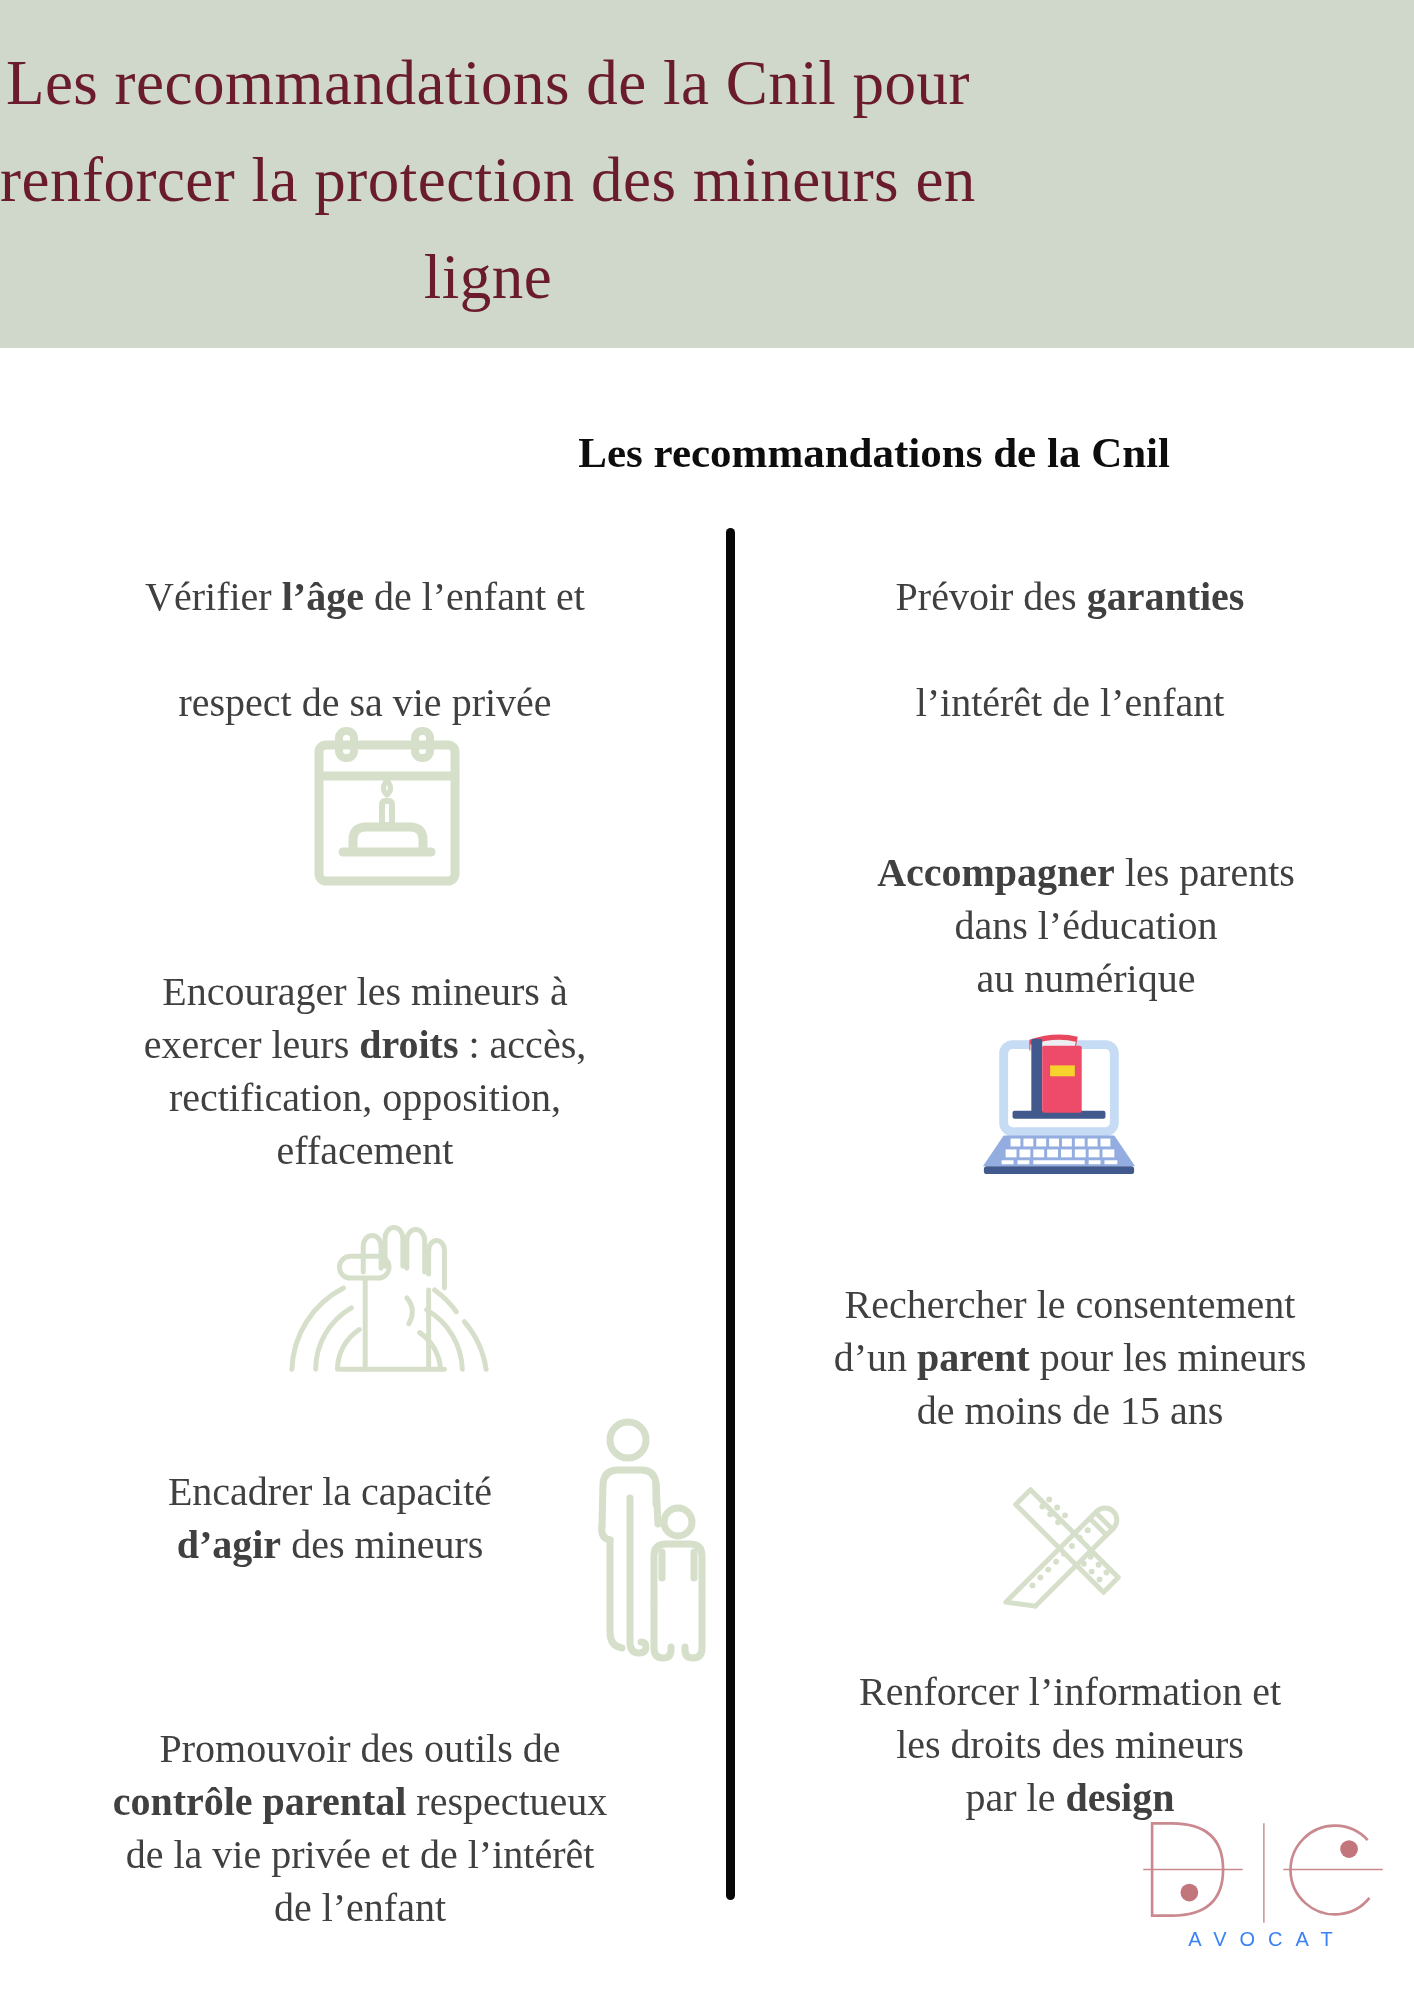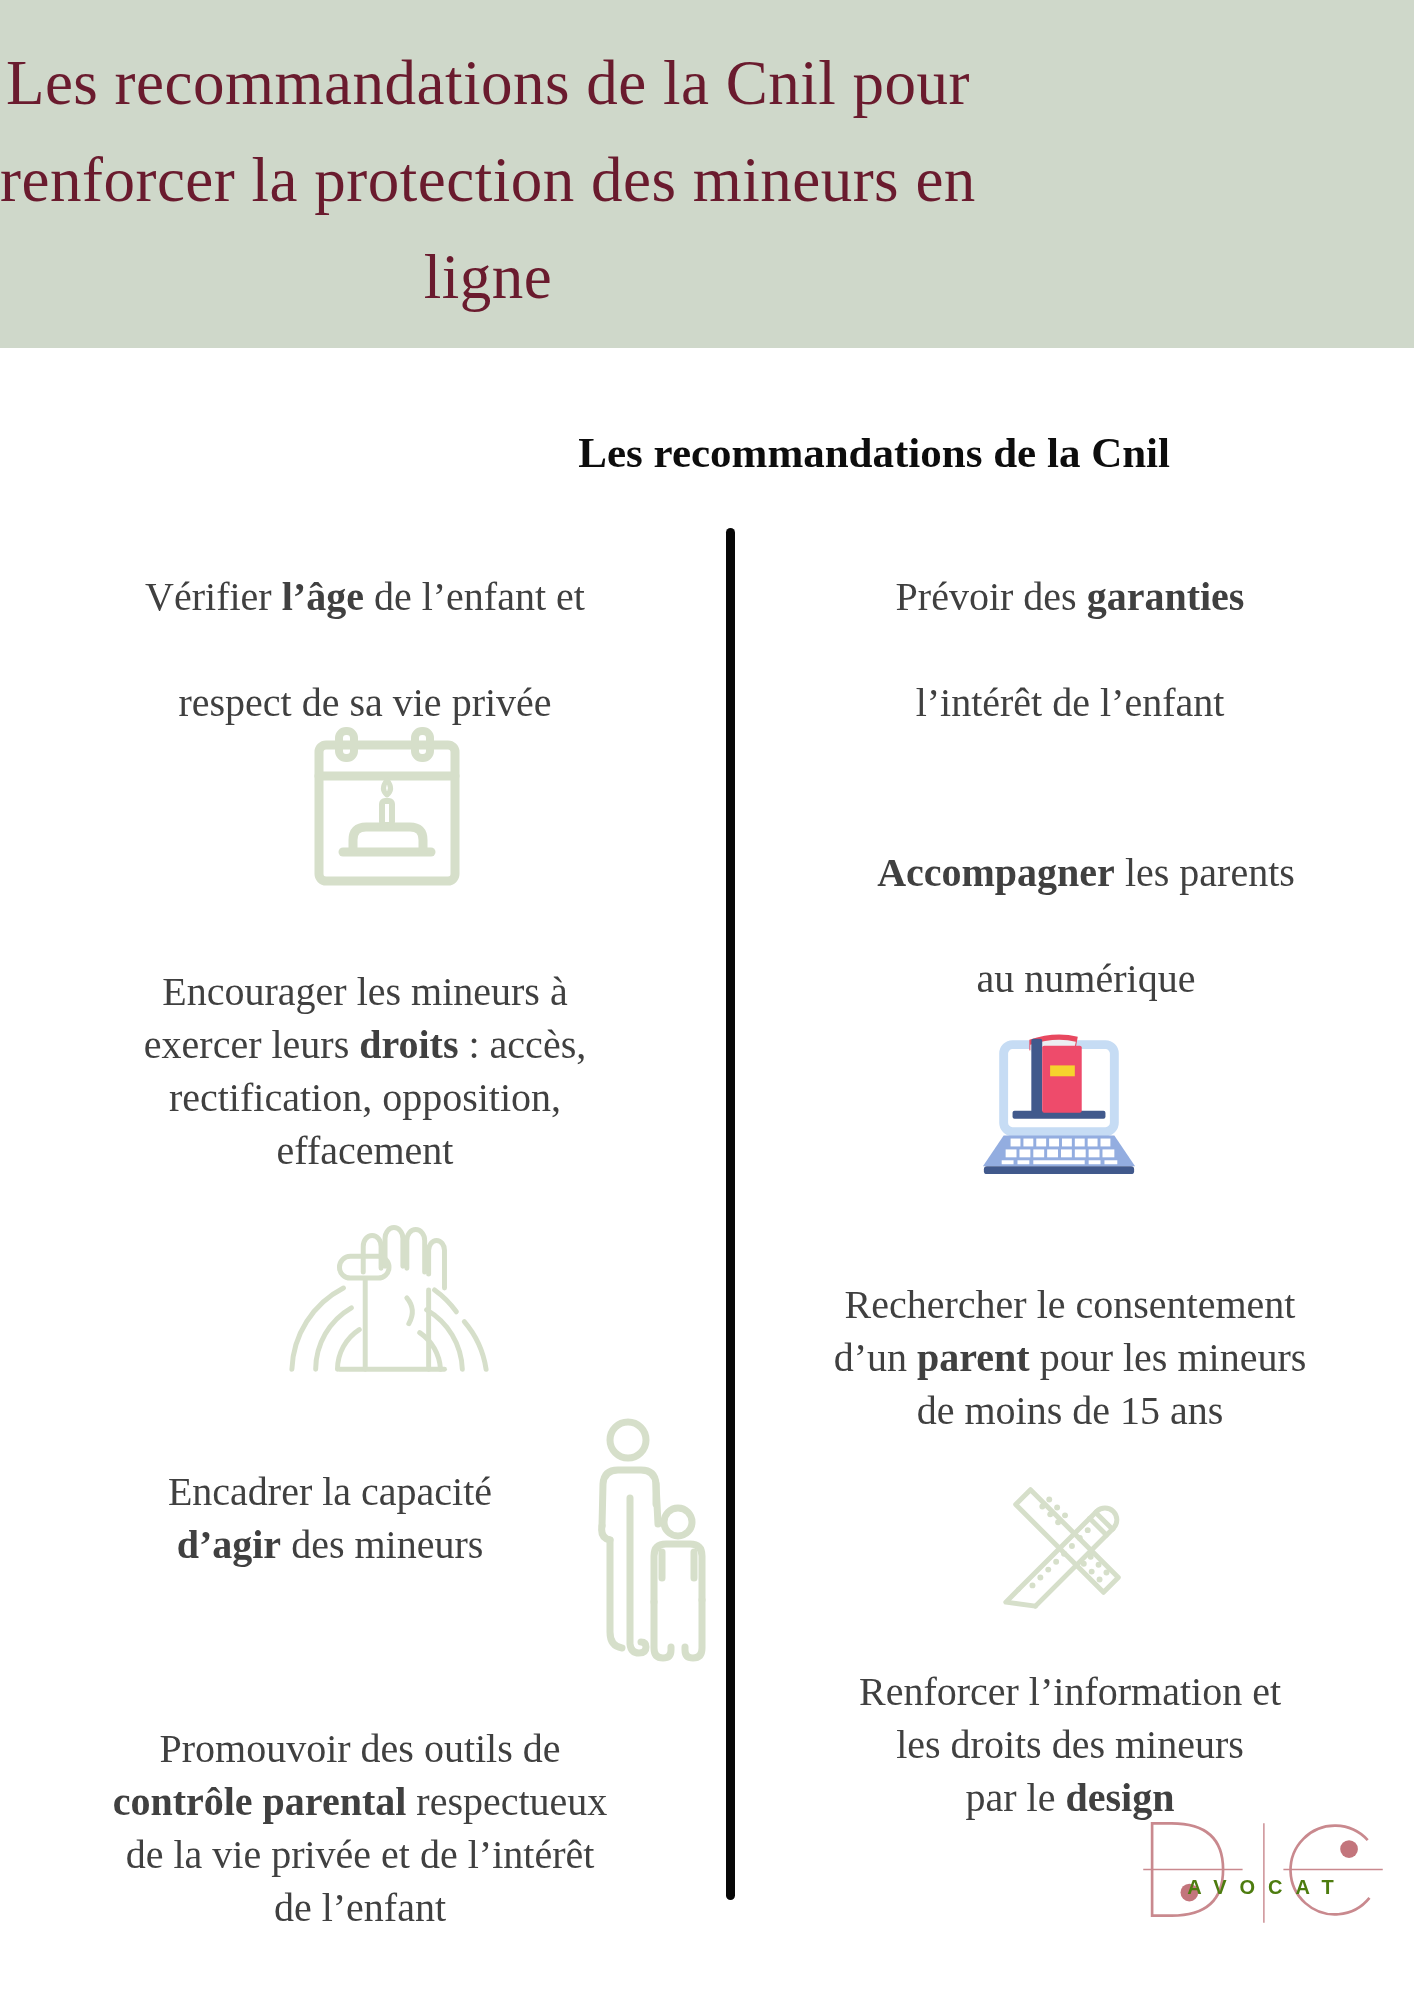--- a/index.html
+++ b/index.html
@@ -40,23 +40,23 @@
   
   .icon{position:absolute;}
   #icon-calendar{left:312px;top:726px;width:150px;height:162px;}
   #icon-fist{left:280px;top:1202px;width:218px;height:172px;}
   #icon-parent-child{left:590px;top:1418px;width:118px;height:248px;}
   #icon-laptop{left:975px;top:1018px;width:168px;height:164px;}
   #icon-pencil-ruler{left:993px;top:1466px;width:148px;height:150px;}
   
   #logo{left:1128px;top:1818px;width:270px;height:110px;}
   .logo-caption{
-    position:absolute;left:1128px;top:1876px;width:278px;text-align:center;
-    font-family:"Liberation Sans", sans-serif;font-size:20px;font-weight:700;
-    letter-spacing:13px;color:#4d7c0f;
+    position:absolute;left:1128px;top:1928px;width:278px;text-align:center;
+    font-family:"Liberation Sans", sans-serif;font-size:20px;font-weight:400;
+    letter-spacing:13px;color:#3b82f6;
   }
 </style>
 </head>
 <body>
 
 <div class="page">
 
   <header class="banner">
     <h1 class="banner-title"><span>Les recommandations de la Cnil pour</span><br><span>renforcer la protection des mineurs en</span><br><span>ligne</span></h1>
   </header>
@@ -64,21 +64,21 @@
   <h2 class="subtitle">Les recommandations de la Cnil</h2>
 
   <div class="divider"></div>
 
   <p class="block" id="item-l1"><span>Vérifier </span><span class="b">l’âge</span><span> de l’enfant et</span><br><br><span>respect de sa vie privée</span></p>
   <p class="block" id="item-l2"><span>Encourager les mineurs à</span><br><span>exercer leurs </span><span class="b">droits</span><span> : accès,</span><br><span>rectification, opposition,</span><br><span>effacement</span></p>
   <p class="block" id="item-l3"><span>Encadrer la capacité</span><br><span class="b">d’agir</span><span> des mineurs</span></p>
   <p class="block" id="item-l4"><span>Promouvoir des outils de</span><br><span class="b">contrôle parental</span><span> respectueux</span><br><span>de la vie privée et de l’intérêt</span><br><span>de l’enfant</span></p>
 
   <p class="block" id="item-r1"><span>Prévoir des </span><span class="b">garanties</span><br><br><span>l’intérêt de l’enfant</span></p>
-  <p class="block" id="item-r2"><span class="b">Accompagner</span><span> les parents</span><br><br><span>au numérique</span></p>
+  <p class="block" id="item-r2"><span class="b">Accompagner</span><span> les parents</span><br><span>dans l’éducation</span><br><span>au numérique</span></p>
   <p class="block" id="item-r3"><span>Rechercher le consentement</span><br><span>d’un </span><span class="b">parent</span><span> pour les mineurs</span><br><span>de moins de 15 ans</span></p>
   <p class="block" id="item-r4"><span>Renforcer l’information et</span><br><span>les droits des mineurs</span><br><span>par le </span><span class="b">design</span></p>
 
   <svg class="icon" id="icon-calendar" viewBox="0 0 150 162" fill="none" stroke="#d6dfca" stroke-linecap="round" stroke-linejoin="round">
     <rect x="7" y="19" width="136" height="136" rx="7" stroke-width="9"></rect>
     <line x1="7" y1="50" x2="143" y2="50" stroke-width="9"></line>
     <rect x="27" y="5" width="15" height="27" rx="7" stroke-width="8"></rect>
     <rect x="103" y="5" width="15" height="27" rx="7" stroke-width="8"></rect>
     <path d="M31,126 h88" stroke-width="9"></path>
     <path d="M41,124 v-10 q0,-13 13,-13 h44 q13,0 13,13 v10" stroke-width="9"></path>

